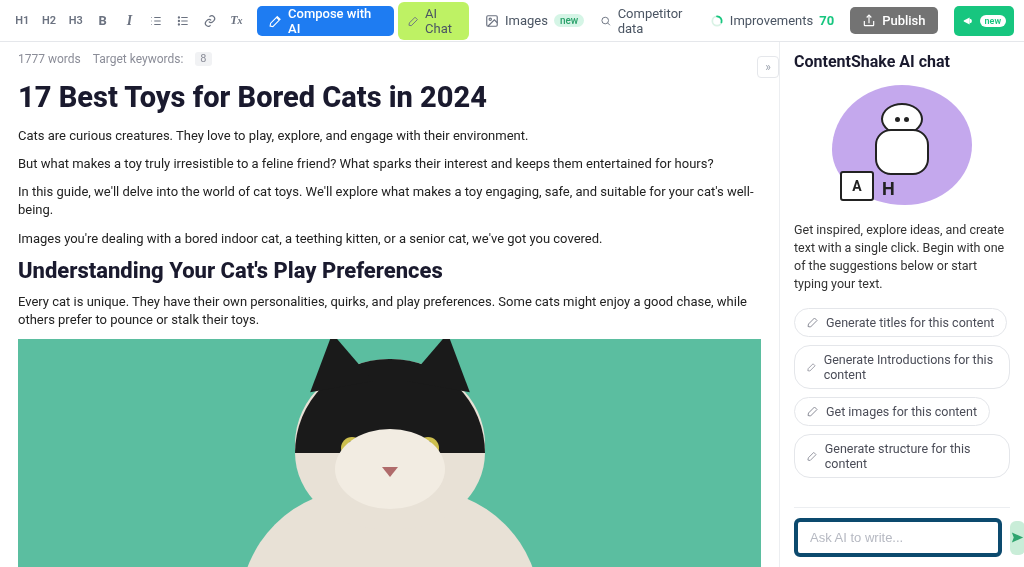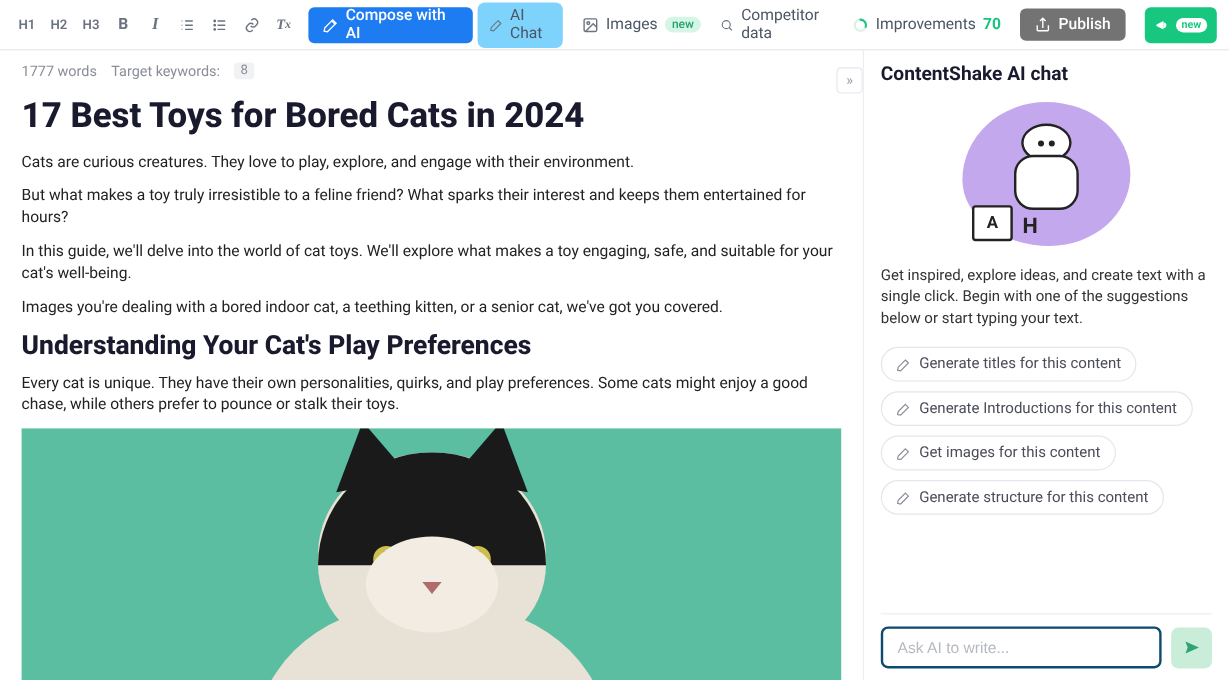--- a/index.html
+++ b/index.html
@@ -60,21 +60,21 @@
   }
   .tb-item {
     display: flex;
     align-items: center;
     gap: 6px;
     color: #4b5563;
     font-size: 13px;
     cursor: pointer;
   }
   .tb-item.active {
-    background: #7dd3fc;
+    background: #bef264;
     padding: 4px 10px;
     border-radius: 6px;
   }
   .tb-item svg { width: 14px; height: 14px; }
   .pill-new {
     background: #d5f5e6;
     color: #28a069;
     font-size: 10px;
     padding: 1px 6px;
     border-radius: 8px;
@@ -191,21 +191,21 @@
     align-items: center;
     justify-content: center;
     color: #9ca3af;
     font-size: 12px;
     background: #fff;
     cursor: pointer;
   }
 
   
   .sidebar {
-    width: 305px;
+    width: 245px;
     border-left: 1px solid #eceef1;
     display: flex;
     flex-direction: column;
     padding: 10px 14px 10px 14px;
   }
   .sb-title {
     font-size: 16px;
     font-weight: 700;
     margin-bottom: 10px;
   }
@@ -249,21 +249,21 @@
     width: fit-content;
   }
   .sb-chip svg { width:12px;height:12px;stroke:#8b8d98;stroke-width:2;fill:none;}
 
   .sb-spacer { flex:1; }
   .sb-input-row {
     display:flex;gap:8px;align-items:center;
     border-top:1px solid #eceef1;padding-top:10px;
   }
   .sb-input {
-    flex:1;border:2px solid #0c4a6e;border-radius:6px;padding:8px 12px;
+    flex:1;border:4px solid #0c4a6e;border-radius:6px;padding:8px 12px;
     font-size:13px;color:#000000;outline:none;
   }
   .sb-input::placeholder{color:#b6b9c2;}
   .sb-send {
     width:34px;height:34px;border-radius:6px;background:#c9edd8;
     display:flex;align-items:center;justify-content:center;cursor:pointer;
   }
   .sb-send svg{width:15px;height:15px;fill:#2fa46f;}
 </style>
 </head>

